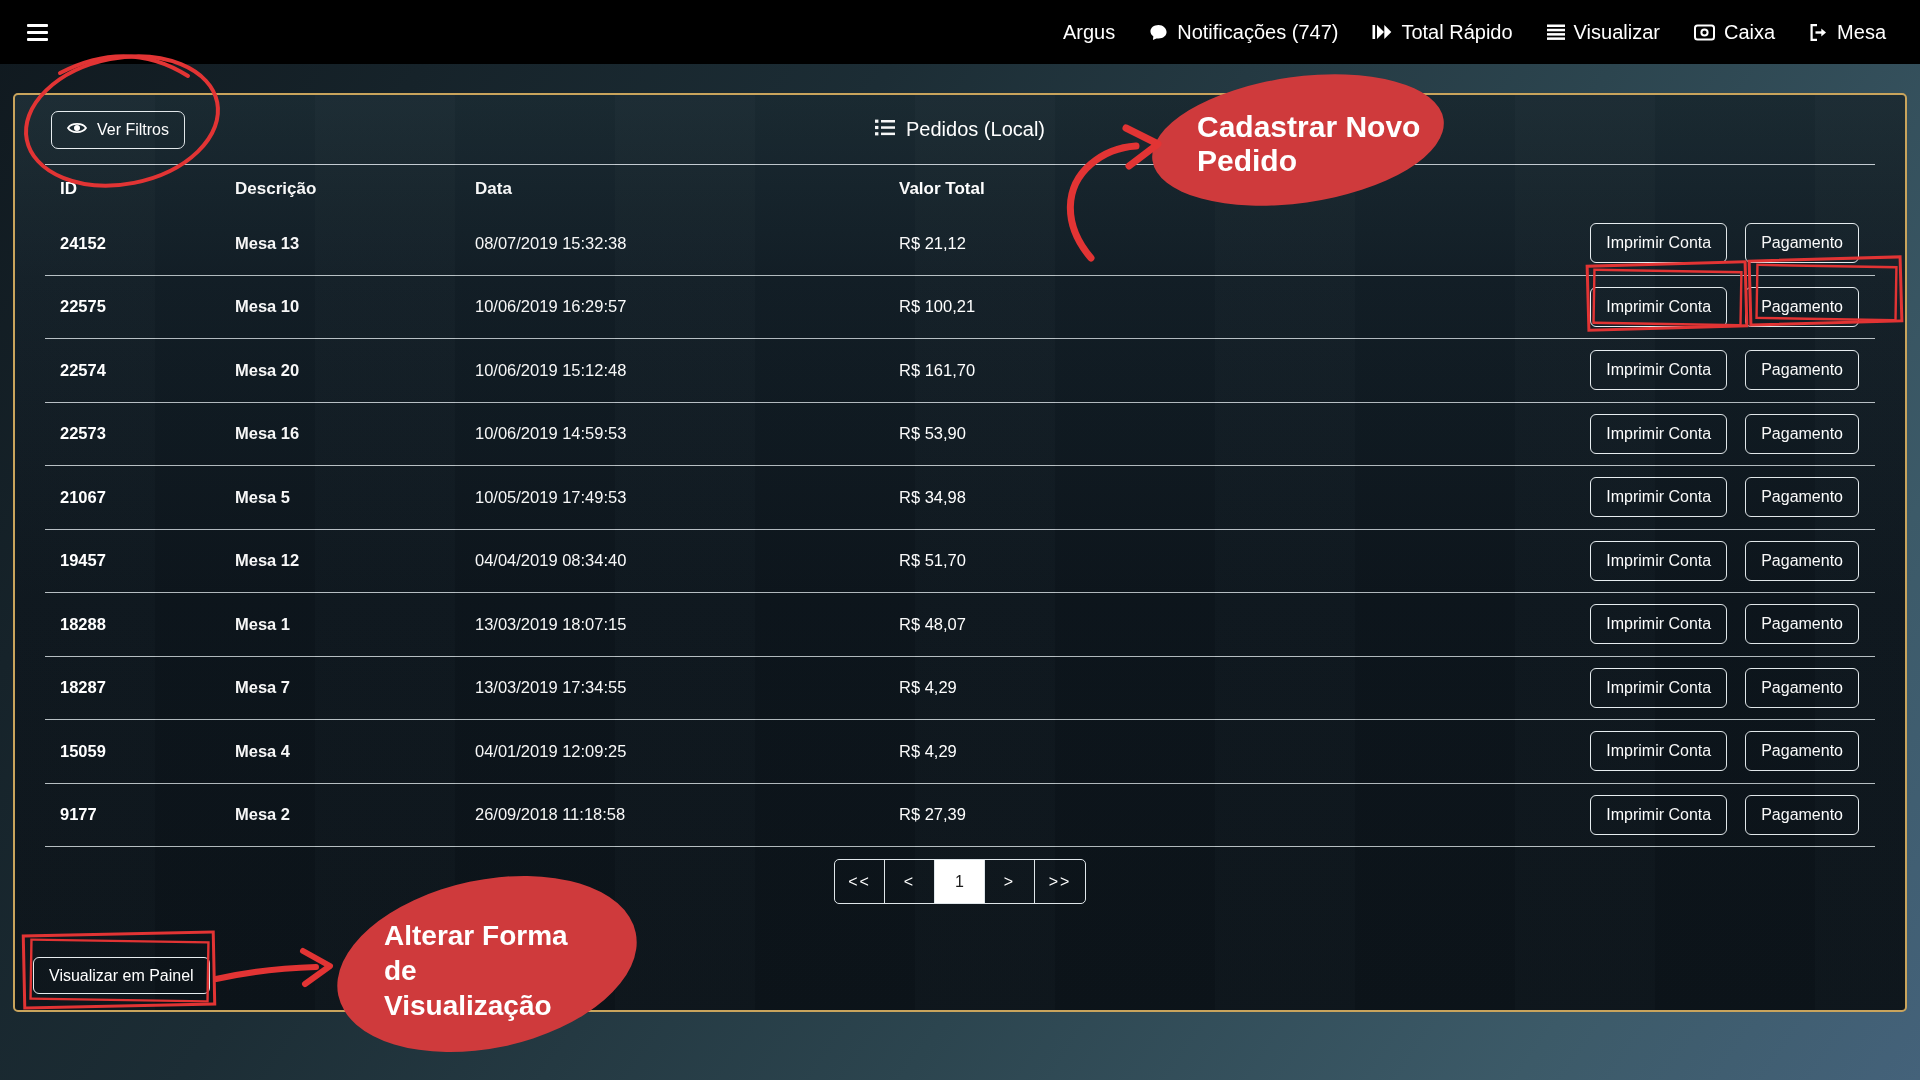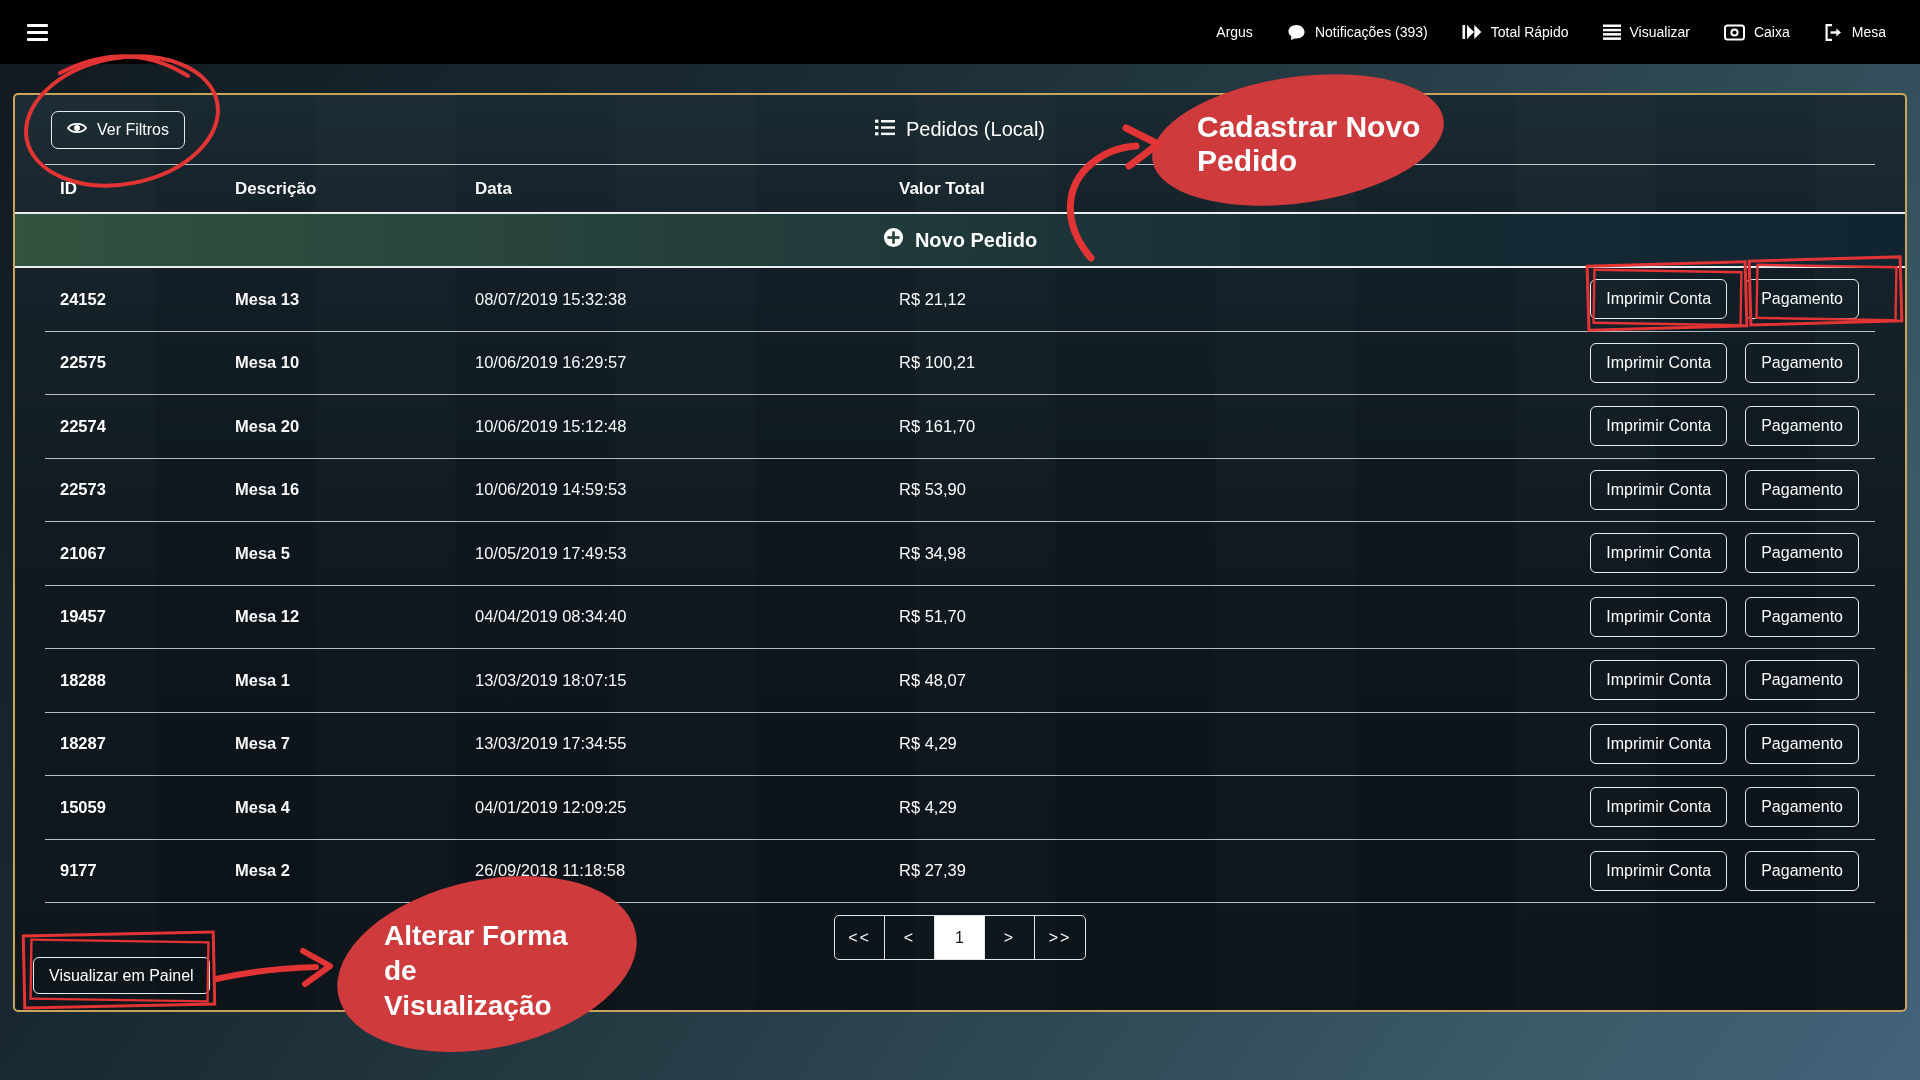--- a/index.html
+++ b/index.html
@@ -13,21 +13,21 @@
 
   
   .topbar {
     position:absolute; top:0; left:0; width:1920px; height:64px; background:#000;
     display:flex; align-items:center; justify-content:space-between; padding:0 34px 0 27px;
     z-index:3;
   }
   .hamburger { display:flex; flex-direction:column; gap:4px; cursor:pointer; }
   .hamburger span { display:block; width:21px; height:3px; background:#fff; border-radius:1px; }
   .nav { display:flex; align-items:center; gap:34px; }
-  .nav-item { display:flex; align-items:center; gap:9px; color:#fff; font-size:14px; cursor:pointer; white-space:nowrap; }
+  .nav-item { display:flex; align-items:center; gap:9px; color:#fff; font-size:20px; cursor:pointer; white-space:nowrap; }
   .nav-item svg { display:block; }
 
   
   .panel {
     position:absolute; left:13px; top:93px; width:1894px; height:919px;
     border:2px solid #c9a45c; border-radius:5px;
     background: linear-gradient(180deg, #1b2b33 0%, #131f27 20%, #0d161d 55%, #0c141a 100%);
     z-index:1; color:#fff;
   }
   .panel::after{
@@ -104,21 +104,21 @@
     <div class="nav">
       <div class="nav-item">
         <span>Argus</span>
       </div>
       <div class="nav-item">
         <span>
           <svg width="19" height="19" viewBox="0 0 20 20">
               <path d="M10 2C5.1 2 1.5 4.9 1.5 8.8c0 2.2 1.2 4.1 3.1 5.4L4.1 18l3.7-1.8c.7.2 1.4.2 2.2.2 4.9 0 8.5-2.9 8.5-6.8S14.9 2 10 2z" fill="#fff"></path>
             </svg>
         </span>
-        <span>Notificações (393)</span>
+        <span>Notificações (747)</span>
       </div>
       <div class="nav-item">
         <span>
           <svg width="20" height="16" viewBox="0 0 20 16">
               <rect x="0.5" y="1" width="2.6" height="14" fill="#fff"></rect>
               <path d="M5 1l7 7-7 7z" fill="#fff"></path>
               <path d="M12.3 1l7 7-7 7z" fill="#fff"></path>
             </svg>
         </span>
         <span>Total Rápido</span>
@@ -183,30 +183,20 @@
       </div>
     </div>
 
     <div class="thead">
       <div>ID</div>
       <div>Descrição</div>
       <div>Data</div>
       <div>Valor Total</div>
     </div>
 
-    <div class="new-order-row">
-      <span>
-        <svg width="21" height="21" viewBox="0 0 22 22">
-            <circle cx="11" cy="11" r="10" fill="#fff"></circle>
-            <rect x="9.6" y="4.6" width="2.8" height="12.8" fill="#2a443a"></rect>
-            <rect x="4.6" y="9.6" width="12.8" height="2.8" fill="#2a443a"></rect>
-          </svg>
-      </span>
-      <span>Novo Pedido</span>
-    </div>
 
     <div class="rows">
   <div class="order-row">
     <div class="cell-id">24152</div>
     <div class="cell-desc">Mesa 13</div>
     <div class="cell-data">08/07/2019 15:32:38</div>
     <div class="cell-valor">R$ 21,12</div>
     <div class="actions">
       <button class="btn">Imprimir Conta</button>
       <button class="btn">Pagamento</button>

